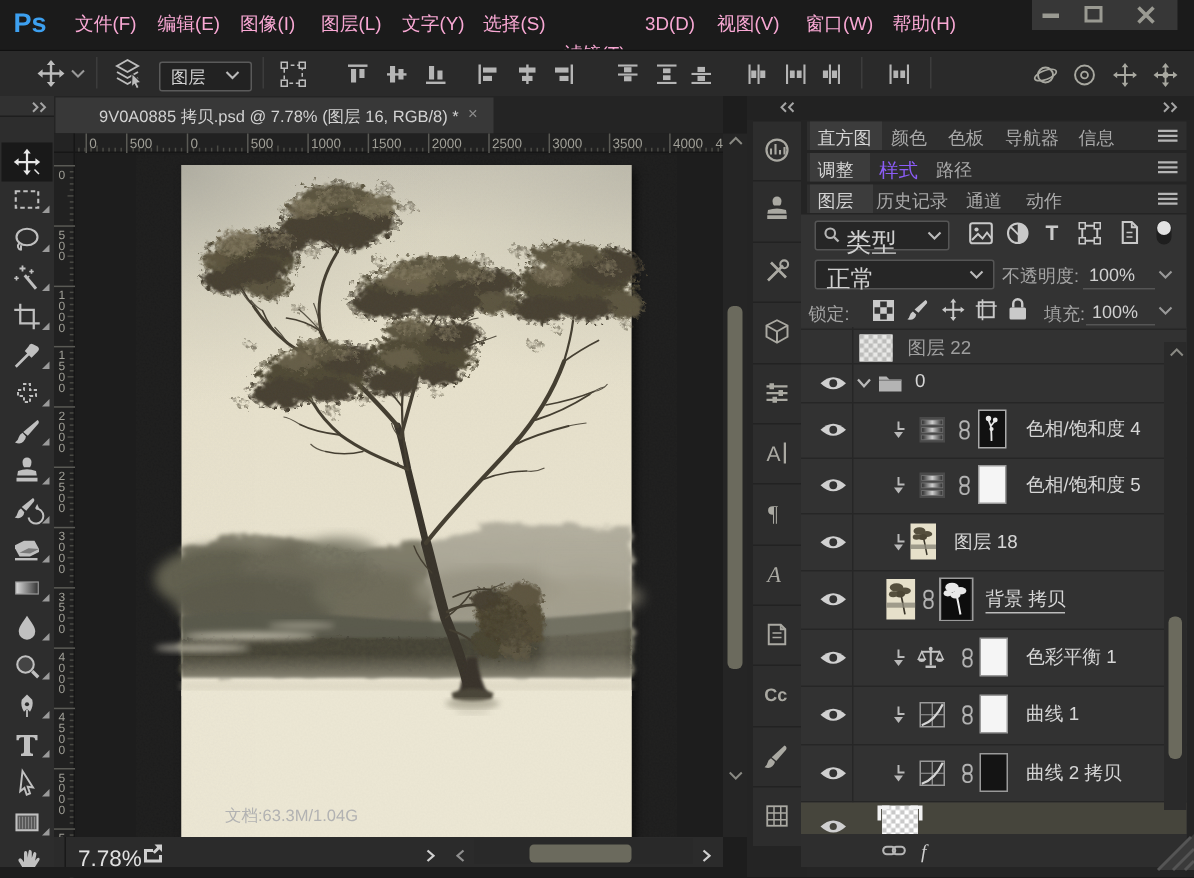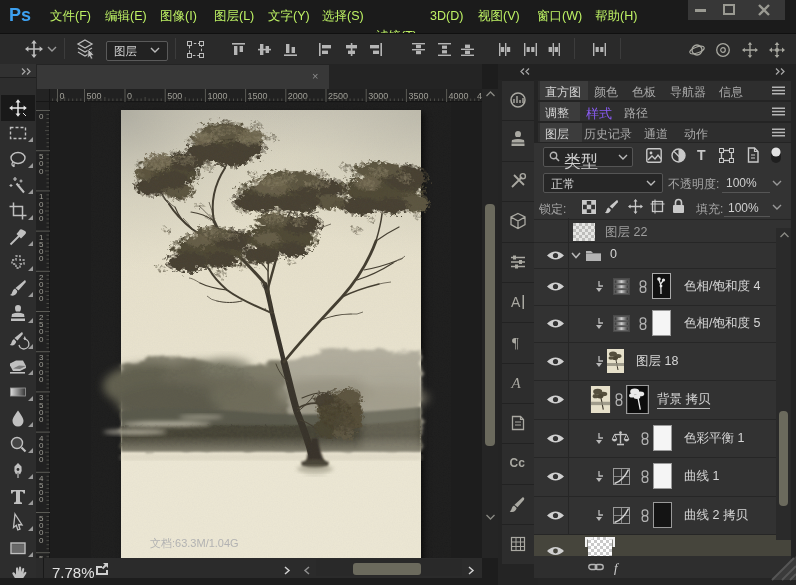--- a/index.html
+++ b/index.html
@@ -1,18 +1,18 @@
 <!DOCTYPE html>
 <html><head><meta charset="utf-8">
 <style>
   html,body{margin:0;padding:0;background:#1d1d1d;}
   #app{position:relative;width:796px;height:585px;overflow:hidden;
        font-family:"Liberation Sans",sans-serif;background:#1d1d1d;color:#c8c8c8;}
   .abs{position:absolute;}
-  .mi{position:absolute;top:0;height:43px;line-height:33px;font-size:12.5px;color:#bef264;}
+  .mi{position:absolute;top:0;height:43px;line-height:33px;font-size:12.5px;color:#f9a8d4;}
   svg{display:block;overflow:visible;}
   .tx{position:absolute;white-space:nowrap;}
 </style></head><body>
 <div id="app">
 <div class="abs" style="left:0;top:0;width:796px;height:33px;background:#1b1b1b;"></div>
 <div class="abs" style="left:9px;top:5px;font-size:18px;font-weight:bold;color:#3da0f0;">Ps</div>
 <div class="mi" style="left:50px;">文件(F)</div>
 <div class="mi" style="left:105px;">编辑(E)</div>
 <div class="mi" style="left:160px;">图像(I)</div>
 <div class="mi" style="left:214px;">图层(L)</div>
@@ -287,20 +287,21 @@
       <path d="M5,0L5,5L0,5Z" fill="#9a9a9a"></path>
     </svg>
 <svg class="abs" style="left:28px;top:552px;" width="5" height="5">
       <path d="M5,0L5,5L0,5Z" fill="#9a9a9a"></path>
     </svg>
 <svg class="abs" style="left:28px;top:578px;" width="5" height="5">
       <path d="M5,0L5,5L0,5Z" fill="#9a9a9a"></path>
     </svg>
 <div class="abs" style="left:36px;top:64px;width:446px;height:25px;background:#242424;"></div>
 <div class="abs" style="left:37px;top:65px;width:292px;height:24px;background:#383838;"></div>
+<div class="tx" style="left:66px;top:70px;font-size:11px;color:#d2d2d2;">9V0A0885 拷贝.psd @ 7.78% (图层 16, RGB/8) *</div>
 <div class="tx" style="left:312px;top:70px;font-size:11px;color:#8d8d8d;">×</div>
 <svg class="abs" style="left:36px;top:89px;" width="446" height="13">
       <rect width="446" height="13" fill="#212121"></rect>
       <rect x="0" y="12" width="446" height="1" fill="#161616"></rect>
       <rect x="21.0" y="0" width="1" height="13" fill="#5a5a55"></rect>
       <text x="23.5" y="9.5" font-size="9" fill="#a09f97" font-family="Liberation Sans">0</text>
       <rect x="48.0" y="0" width="1" height="13" fill="#5a5a55"></rect>
       <text x="50.5" y="9.5" font-size="9" fill="#a09f97" font-family="Liberation Sans">500</text>
       <rect x="88.5" y="0" width="1" height="13" fill="#5a5a55"></rect>
       <text x="91.0" y="9.5" font-size="9" fill="#a09f97" font-family="Liberation Sans">0</text>
@@ -1116,21 +1117,21 @@
 <svg class="abs" style="left:746px;top:147px;" width="14" height="16">
       <path d="M2.5,1 h6 l3.5,3.5 v10.5 h-9.5 z" fill="none" stroke="#c9c9c9" stroke-width="1.4"></path>
       <path d="M8.5,1 v3.5 h3.5" fill="none" stroke="#c9c9c9" stroke-width="1.2"></path>
       <path d="M5,8 h4 M5,11 h4" stroke="#c9c9c9" stroke-width="1.1"></path>
     </svg>
 <svg class="abs" style="left:768px;top:144px;" width="16" height="22">
       <rect x="3" y="3" width="10" height="16" rx="5" fill="#1f1f1f"></rect>
       <circle cx="8" cy="8" r="4.6" fill="#e2e2e2"></circle>
     </svg>
 <div class="abs" style="left:543px;top:173px;width:118px;height:18px;background:#262626;border:1px solid #555;border-radius:2px;"></div>
-<div class="tx" style="left:551px;top:176px;font-size:12px;color:#d0d0d0;font-family:Liberation Mono, monospace;">正常</div>
+<div class="tx" style="left:551px;top:176px;font-size:16px;color:#d0d0d0;font-family:Liberation Mono, monospace;">正常</div>
 <svg class="abs" style="left:646px;top:180px;" width="10" height="6">
       <path d="M1,1L5,5L9,1" stroke="#bbb" stroke-width="1.4" fill="none"></path>
     </svg>
 <div class="tx" style="left:668px;top:176px;font-size:12px;color:#a5a5a5;">不透明度:</div>
 <div class="abs" style="left:722px;top:173px;width:48px;height:19px;border-bottom:1px solid #555;"></div>
 <div class="tx" style="left:726px;top:176px;font-size:12px;color:#d0d0d0;">100%</div>
 <svg class="abs" style="left:772px;top:180px;" width="10" height="6">
       <path d="M1,1L5,5L9,1" stroke="#999" stroke-width="1.4" fill="none"></path>
     </svg>
 <div class="tx" style="left:539px;top:201px;font-size:12px;color:#a5a5a5;">锁定:</div>

